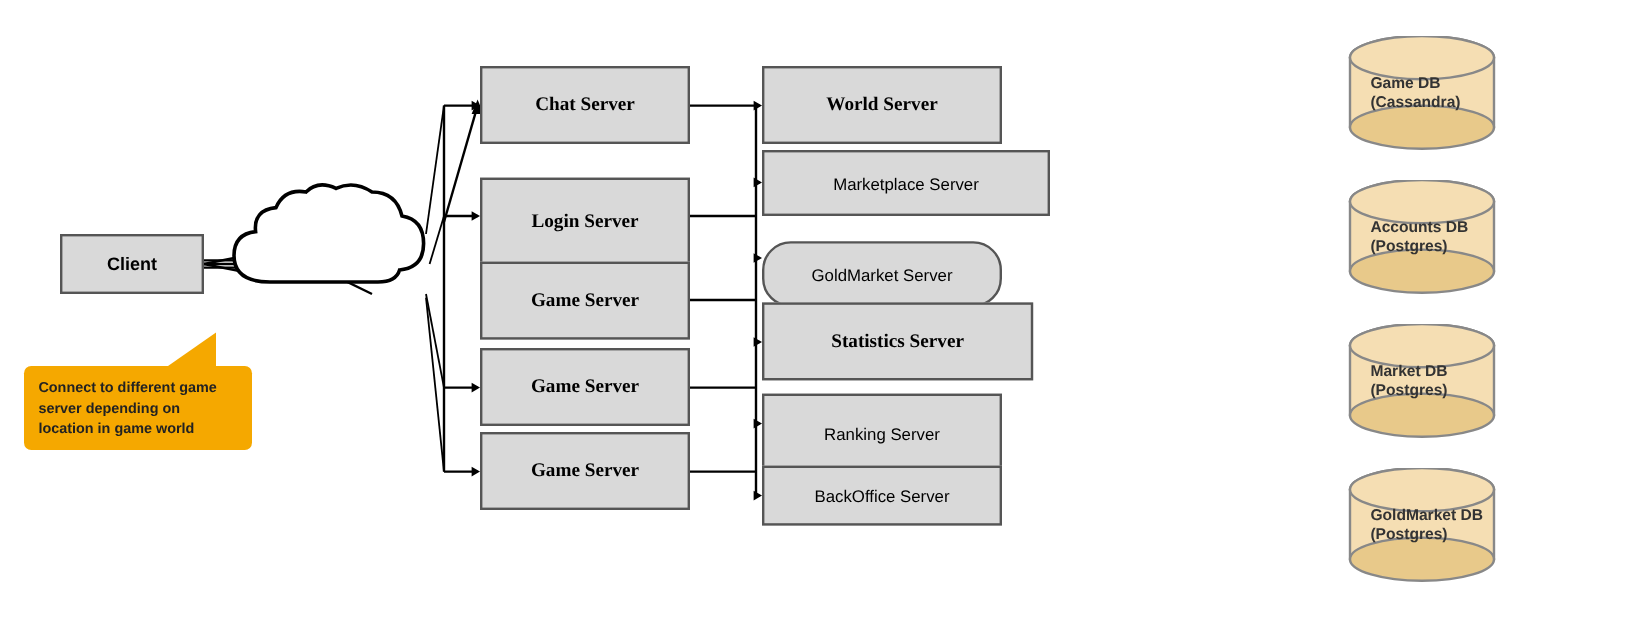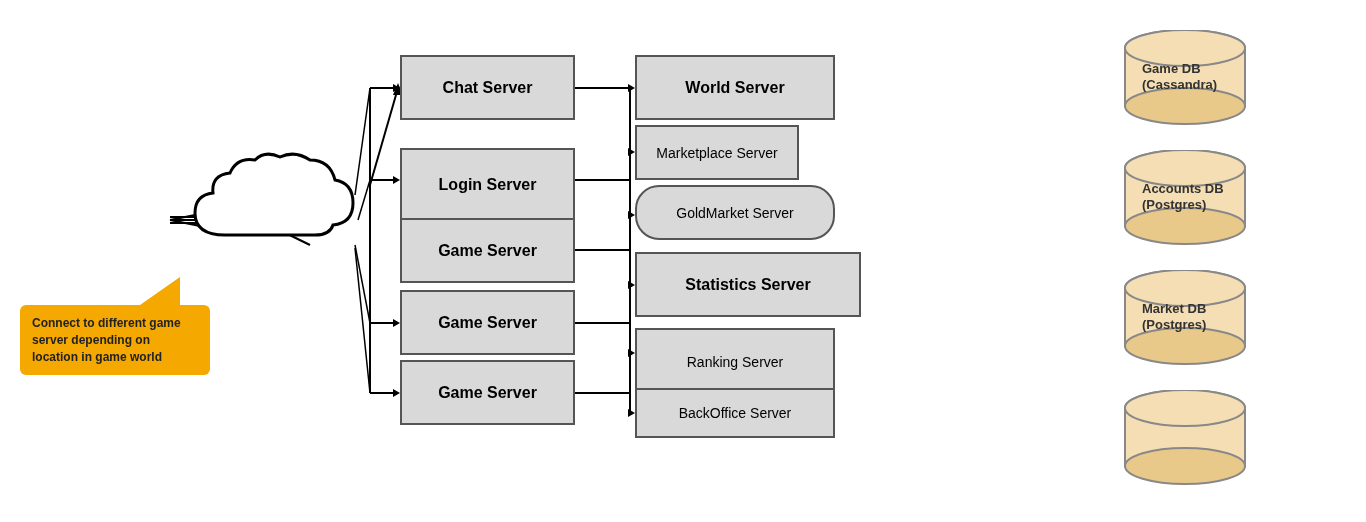--- a/index.html
+++ b/index.html
@@ -25,42 +25,43 @@
       display: flex;
       align-items: center;
       justify-content: center;
       text-align: center;
       font-weight: bold;
       font-size: 15px;
     }
     .box-bold {
       font-weight: bold;
       font-size: 16px;
+      font-family: Liberation Serif, serif;
     }
     .box-normal {
       font-weight: normal;
       font-size: 14px;
     }
     
     .client-box {
       left: 50px;
       top: 195px;
       width: 120px;
       height: 50px;
     }
     
     .chat-box { left: 400px; top: 55px; width: 175px; height: 65px; }
     .login-box { left: 400px; top: 148px; width: 175px; height: 73px; }
     .game1-box { left: 400px; top: 218px; width: 175px; height: 65px; }
     .game2-box { left: 400px; top: 290px; width: 175px; height: 65px; }
     .game3-box { left: 400px; top: 360px; width: 175px; height: 65px; }
     
     .world-box { left: 635px; top: 55px; width: 200px; height: 65px; }
-    .marketplace-box { left: 635px; top: 125px; width: 164px; height: 55px; }
-    .goldmarket-box { left: 635px; top: 185px; width: 200px; height: 55px; border-radius: 24px; }
+    .marketplace-box { left: 635px; top: 125px; width: 240px; height: 55px; }
+    .goldmarket-box { left: 635px; top: 201px; width: 200px; height: 55px; border-radius: 24px; }
     .statistics-box { left: 635px; top: 252px; width: 226px; height: 65px; }
     .ranking-box { left: 635px; top: 328px; width: 200px; height: 68px; }
     .backoffice-box { left: 635px; top: 388px; width: 200px; height: 50px; }
 
     
     .connections-svg {
       position: absolute;
       top: 0; left: 0;
       width: 1366px;
       height: 522px;
@@ -206,20 +207,23 @@
     <line x1="630" y1="285" x2="633" y2="285" stroke="#000" stroke-width="2"></line>
     <polygon points="635,285 628,281 628,289" fill="#000"></polygon>
 
     <line x1="630" y1="353" x2="633" y2="353" stroke="#000" stroke-width="2"></line>
     <polygon points="635,353 628,349 628,357" fill="#000"></polygon>
 
     <line x1="630" y1="413" x2="633" y2="413" stroke="#000" stroke-width="2"></line>
     <polygon points="635,413 628,409 628,417" fill="#000"></polygon>
   </svg>
 
+  <div class="box client-box">
+    <span>Client</span>
+  </div>
 
   <div class="cloud-container">
     <svg viewBox="0 0 200 130" xmlns="http://www.w3.org/2000/svg">
       <path d="M 50,90 
                Q 20,90 20,68 
                Q 20,50 38,48 
                Q 36,30 55,28 
                Q 62,12 80,15 
                Q 90,5 105,12 
                Q 120,5 135,15 
@@ -309,16 +313,18 @@
   </div>
 
   <div class="db-container db4">
     <div class="db-cylinder">
       <svg width="130" height="95" viewBox="0 0 130 95">
         <ellipse cx="65" cy="18" rx="60" ry="18" fill="#f5deb3" stroke="#888" stroke-width="2"></ellipse>
         <rect x="5" y="18" width="120" height="58" fill="#f5deb3" stroke="#888" stroke-width="2"></rect>
         <ellipse cx="65" cy="76" rx="60" ry="18" fill="#e8c98a" stroke="#888" stroke-width="2"></ellipse>
         <ellipse cx="65" cy="18" rx="60" ry="18" fill="#f5deb3" stroke="#888" stroke-width="2"></ellipse>
       </svg>
+      <div class="db-label">GoldMarket DB
+(Postgres)</div>
     </div>
   </div>
 
 </div>
 
 </body></html>

